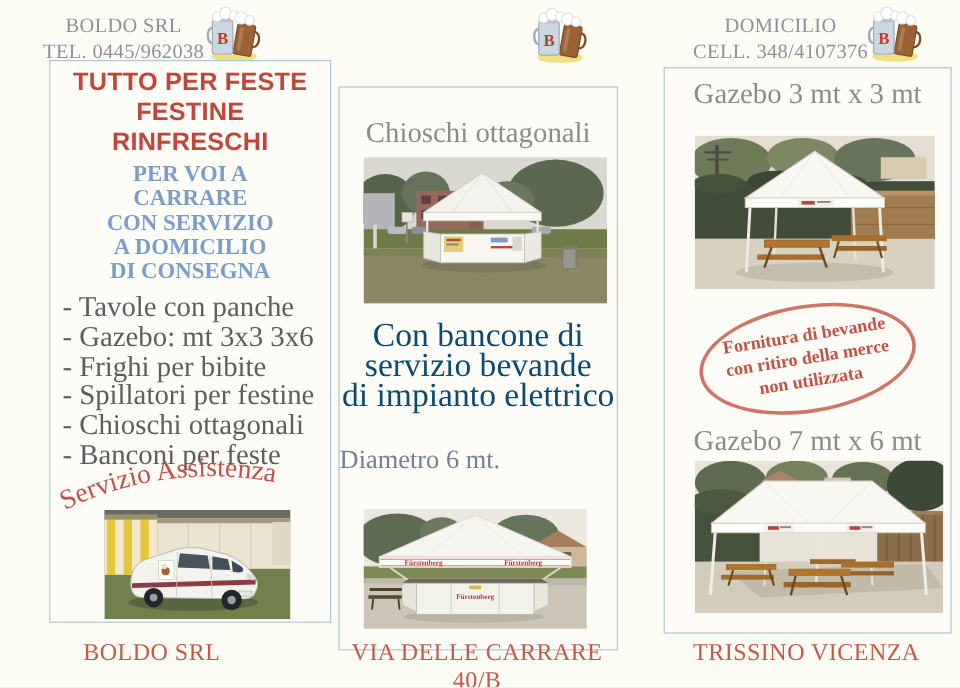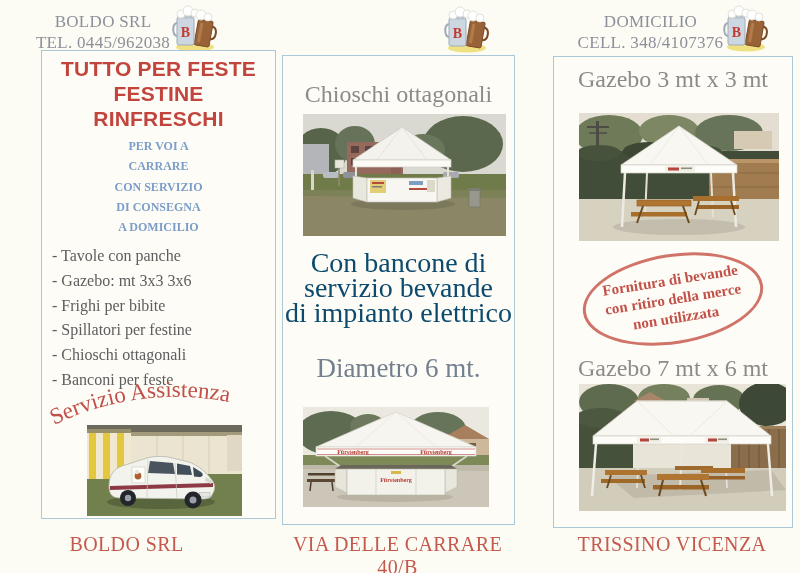--- a/index.html
+++ b/index.html
@@ -1,25 +1,25 @@
 <!DOCTYPE html>
 <html><head>
 <meta charset="utf-8">
 <style>
   html,body{margin:0;padding:0;background:#e9e9e9;}
   .sheet{position:relative;width:800px;height:573px;background:#fcfbf4;font-family:"Liberation Serif",serif;overflow:hidden;padding-left:20px;}
   .abs{position:absolute;}
   .box{position:absolute;border:1px solid #abc8d9;background:#fdfcf6;}
   .hdr{color:#8d909a;font-size:17px;line-height:21px;text-align:center;letter-spacing:.3px;}
   .red-head{font-family:"Liberation Sans",sans-serif;font-weight:bold;font-size:21px;line-height:25px;color:#c2453d;text-align:center;letter-spacing:.2px;}
-  .blue-head{font-weight:bold;font-size:12px;line-height:20.3px;color:#7b9dc9;text-align:center;}
-  .list{font-size:16px;line-height:24.8px;color:#5d5d5f;}
+  .blue-head{font-weight:bold;font-size:19px;line-height:20.3px;color:#7b9dc9;text-align:center;}
+  .list{font-size:24px;line-height:24.8px;color:#5d5d5f;}
   .ptitle{font-size:24px;color:#8b8b89;text-align:center;white-space:nowrap;}
   .body-blue{font-size:28px;line-height:25.2px;color:#0c4a6e;text-align:center;}
-  .diam{font-size:27px;color:#75808f;text-align:center;}
+  .diam{font-size:22px;color:#75808f;text-align:left;}
   .pfooter{font-size:20px;color:#c45a4e;text-align:center;letter-spacing:.4px;}
   .badge{border:3px solid #d0746a;border-radius:50%;transform:rotate(-9deg);background:transparent;}
   .badge-text{font-weight:bold;font-size:15px;line-height:19px;color:#c25148;text-align:center;}
   svg{display:block;}
 </style>
 </head>
 <body>
 
 <div class="sheet">
 
@@ -90,22 +90,22 @@
   <div class="box" style="left:10px;top:50px;width:233px;height:467px;margin-left:31px;">
     <div class="abs red-head" style="left:0;top:5px;width:100%;">
       <div>TUTTO PER FESTE</div>
       <div>FESTINE</div>
       <div>RINFRESCHI</div>
     </div>
     <div class="abs blue-head" style="left:0;top:85px;width:100%;">
       <div>PER VOI A</div>
       <div>CARRARE</div>
       <div>CON SERVIZIO</div>
+      <div>A DOMICILIO</div>
       <div>DI CONSEGNA</div>
-      <div>A DOMICILIO</div>
     </div>
     <div class="abs list" style="left:10px;top:193px;width:220px;">
       <div>- Tavole con panche</div>
       <div>- Gazebo: mt 3x3 3x6</div>
       <div>- Frighi per bibite</div>
       <div>- Spillatori per festine</div>
       <div>- Chioschi ottagonali</div>
       <div>- Banconi per feste</div>
     </div>
 
@@ -147,21 +147,21 @@
       <path d="M61,35 L60,72" stroke="#c9c9c0" stroke-width="0.7" fill="none"></path>
       <circle cx="41" cy="73" r="8" fill="#23252a"></circle>
       <circle cx="41" cy="73" r="3.2" fill="#99a0a8"></circle>
       <circle cx="106" cy="75" r="8.5" fill="#23252a"></circle>
       <circle cx="106" cy="75" r="3.5" fill="#99a0a8"></circle>
     </svg>
   </div>
 
   <div class="abs pfooter" style="left:10px;top:533px;width:233px;">BOLDO SRL</div>
 
-  <div class="box" style="left:282px;top:55px;width:231px;height:468px;">
+  <div class="box" style="left:282px;top:72px;width:231px;height:468px;">
     <div class="abs ptitle" style="left:0;top:25px;width:100%;">Chioschi ottagonali</div>
 
     <svg class="abs" style="left:20px;top:58px;" width="203" height="122" viewBox="0 0 203 122">
       <rect width="203" height="122" fill="#d9d8d1"></rect>
       <ellipse cx="18" cy="38" rx="26" ry="24" fill="#57644a"></ellipse>
       <ellipse cx="52" cy="30" rx="20" ry="18" fill="#66735a"></ellipse>
       <ellipse cx="160" cy="30" rx="40" ry="28" fill="#5b684e"></ellipse>
       <ellipse cx="120" cy="36" rx="22" ry="16" fill="#6a775c"></ellipse>
       <rect x="0" y="30" width="26" height="32" fill="#b3b5b9"></rect>
       <rect x="44" y="28" width="56" height="34" fill="#956a5d"></rect>

